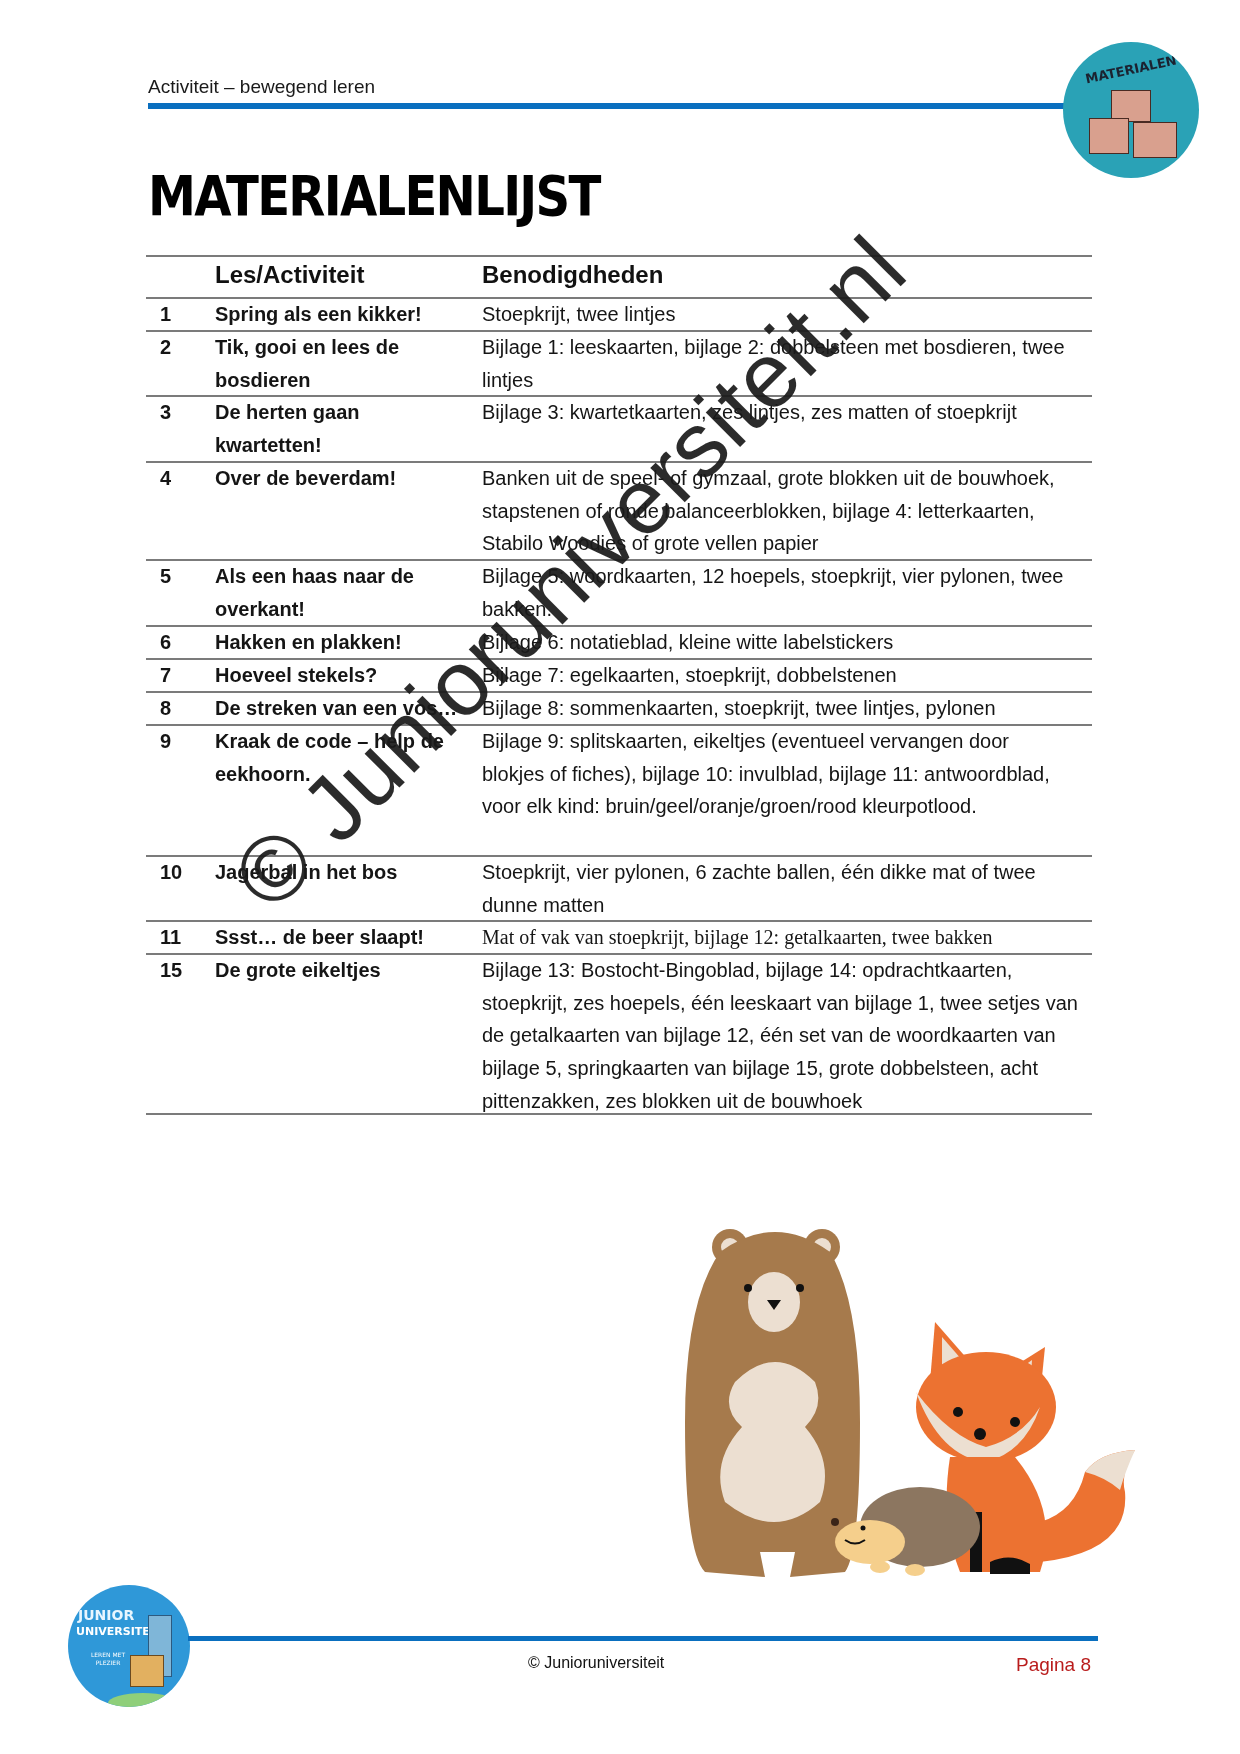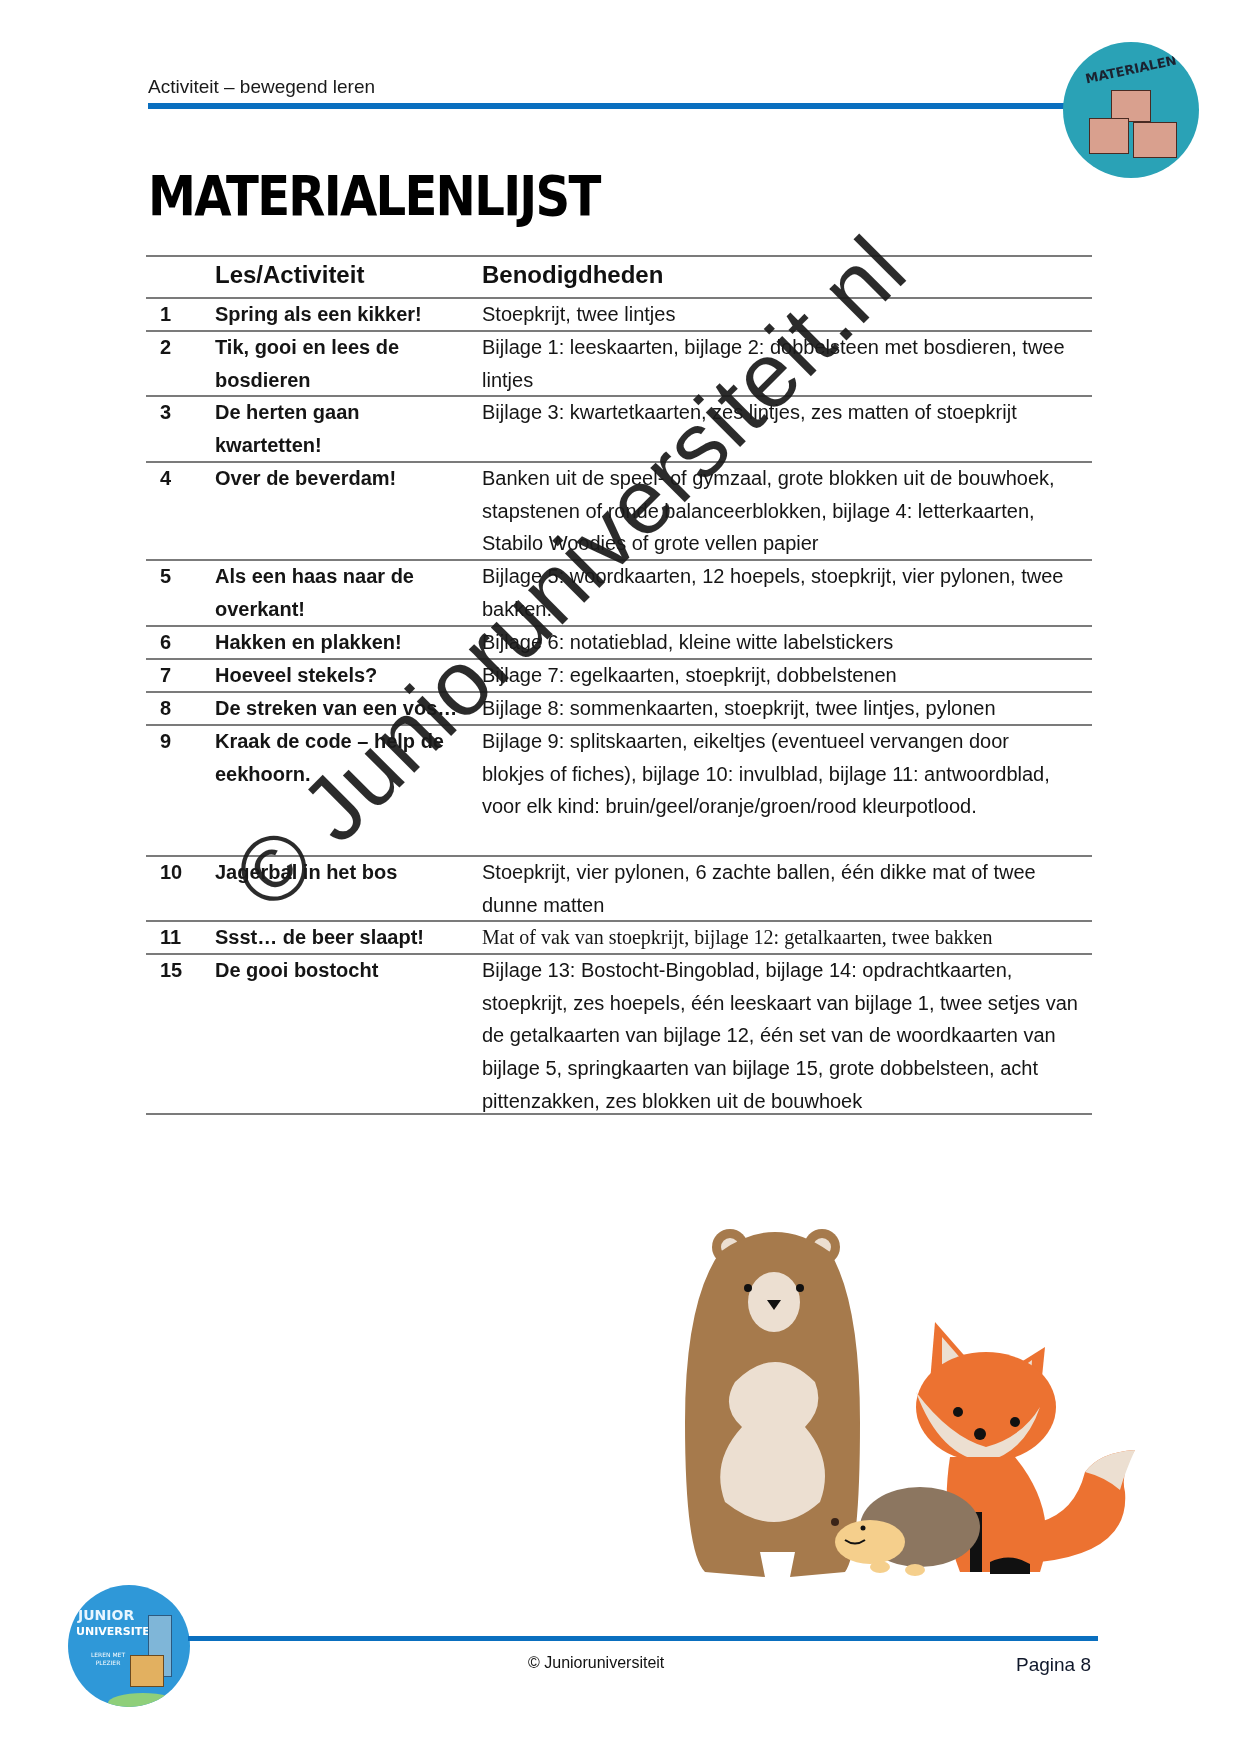--- a/index.html
+++ b/index.html
@@ -18,21 +18,21 @@
   .hline { position:absolute; left:0; width:946px; height:2px; background:#7b7b7b; }
   .th { position:absolute; font-weight:bold; font-size:24px; color:#111; }
   .cell { position:absolute; font-size:20px; line-height:32.7px; color:#151515; }
   .num { font-weight:bold; left:14px; }
   .act { left:69px; width:250px;font-weight:bold; }
   .mat { left:336px; width:600px; }
   .watermark { left:250px; top:840px; font-size:92px; color:#1a1a1a; white-space:nowrap;
                transform:rotate(-45deg); transform-origin:left center; letter-spacing:1px; opacity:0.92; }
   .footer-rule { left:188px; top:1636px; width:910px; height:5px; background:#0a6fbf; }
   .footer-copy { left:528px; top:1654px; font-size:16px; color:#111; }
-  .footer-page { left:1016px; top:1654px; font-size:19px; color:#0f172a; }
+  .footer-page { left:1016px; top:1654px; font-size:19px; color:#b91c1c; }
   .badge-bottom { left:68px; top:1585px; width:122px; height:122px; border-radius:50%; background:#2f98d8; overflow:hidden; }
   .badge-bottom .l1 { position:absolute; left:10px; top:22px; font-family:"DejaVu Sans", sans-serif; font-weight:bold; font-size:14px; color:#e8f6ff; }
   .badge-bottom .l2 { position:absolute; left:8px; top:40px; font-family:"DejaVu Sans", sans-serif; font-weight:bold; font-size:11px; color:#ffffff; }
   .badge-bottom .l3 { position:absolute; left:20px; top:66px; font-family:"DejaVu Sans", sans-serif; font-size:6px; color:#ffffff; line-height:8px; text-align:center; }
   .animals { left:680px; top:1222px; width:480px; height:390px; }
 </style>
 </head>
 <body>
 
 <div class="abs header-text">Activiteit – bewegend leren</div>
@@ -125,21 +125,21 @@
 
   <div>
     <div class="cell num" style="top:666px">11</div>
     <div class="cell act" style="top:666px">Ssst… de beer slaapt!</div>
     <div class="cell mat" style="top:666px; width:620px;font-family:Liberation Serif, serif;">Mat of vak van stoepkrijt, bijlage 12: getalkaarten, twee bakken</div>
   </div>
   <div class="hline" style="top:698px"></div>
 
   <div>
     <div class="cell num" style="top:699px">15</div>
-    <div class="cell act" style="top:699px">De gooi bostocht</div>
+    <div class="cell act" style="top:699px">De grote eikeltjes</div>
     <div class="cell mat" style="top:699px">Bijlage 13: Bostocht-Bingoblad, bijlage 14: opdrachtkaarten, stoepkrijt, zes hoepels, één leeskaart van bijlage 1, twee setjes van de getalkaarten van bijlage 12, één set van de woordkaarten van bijlage 5, springkaarten van bijlage 15, grote dobbelsteen, acht pittenzakken, zes blokken uit de bouwhoek</div>
   </div>
   <div class="hline" style="top:858px"></div>
 </div>
 
 <div class="abs watermark">© Junioruniversiteit.nl</div>
 
 <svg class="abs animals" viewBox="0 0 480 390" xmlns="http://www.w3.org/2000/svg">
   <g>
     <circle cx="50" cy="25" r="18" fill="#a67a4c"></circle>

